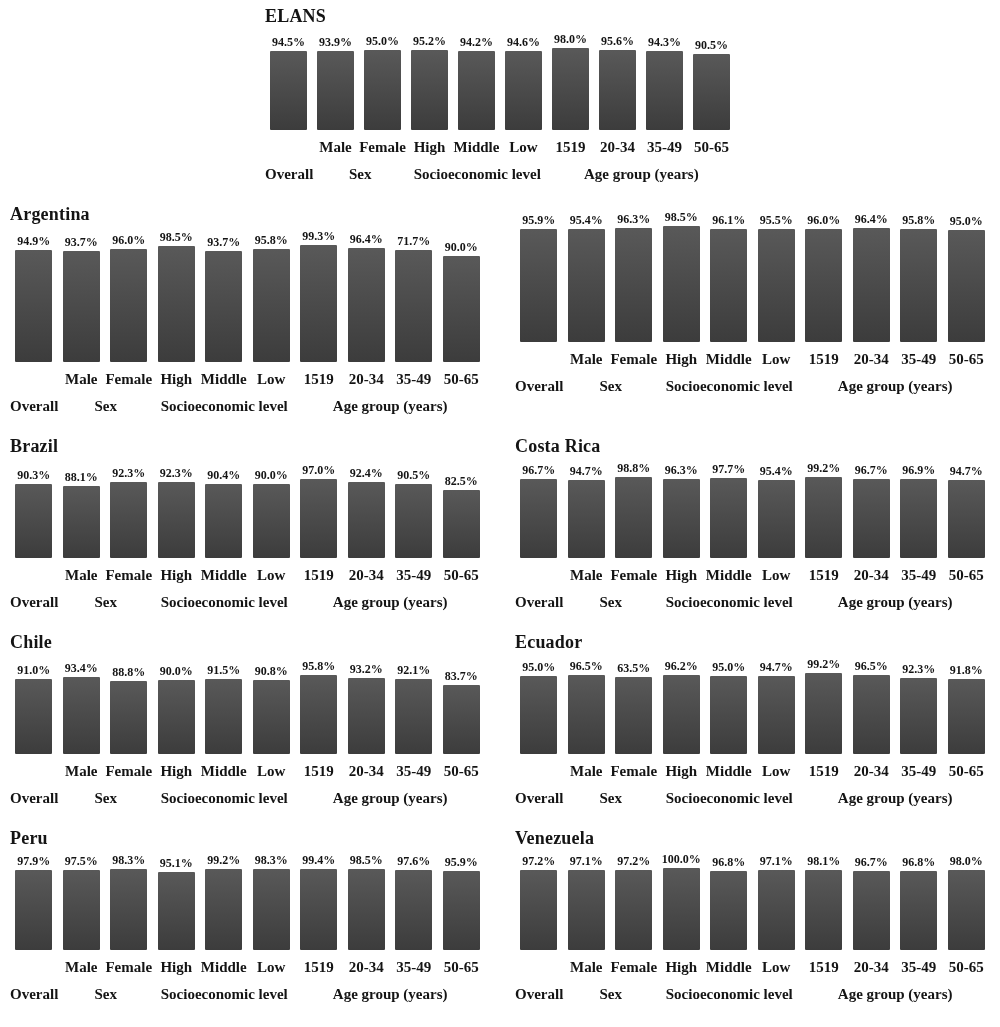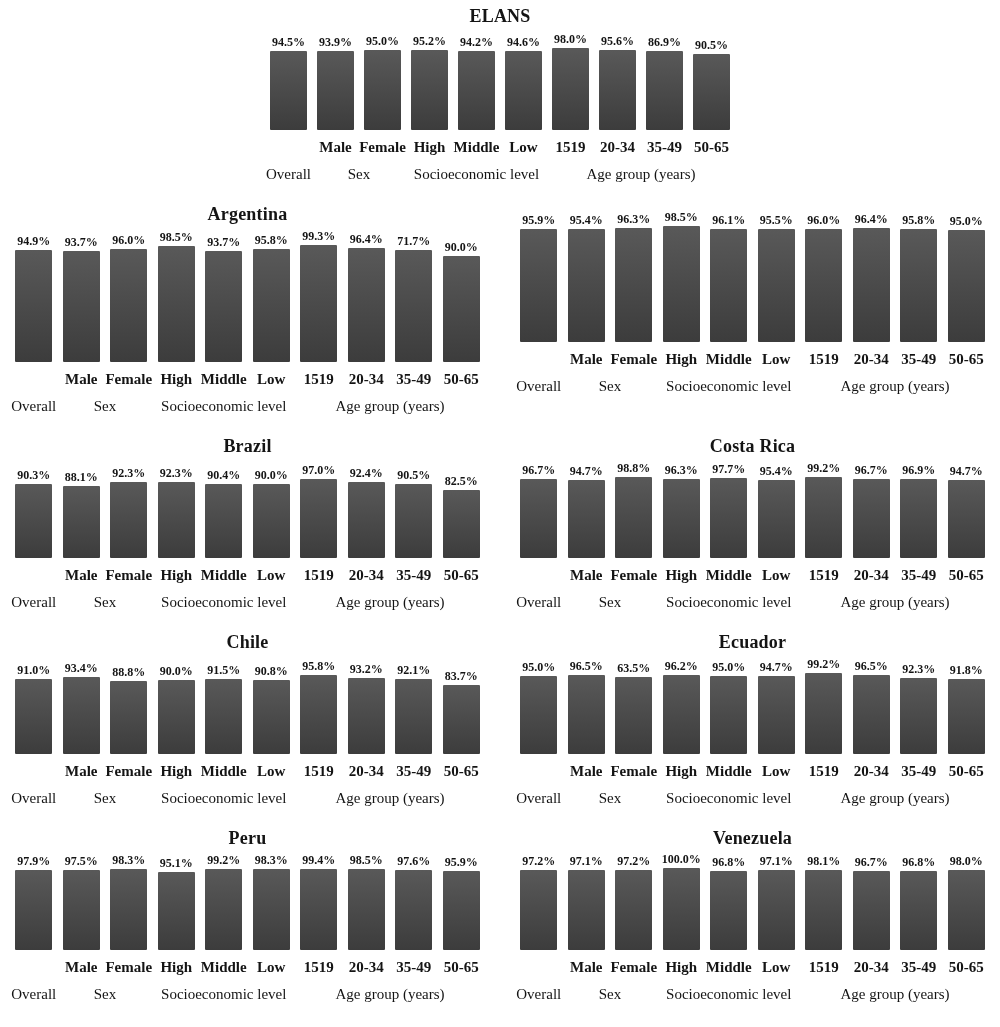--- a/index.html
+++ b/index.html
@@ -20,21 +20,20 @@
   .grid-row{
     display:flex;justify-content:space-between;
     padding:0 10px;
   }
   .row-gap{margin-top:21px;}
   .panel{width:475px;}
   .panel.v-elans{width:470px;--h100:84;}
   .panel.v-tall{--h100:118;}
   .panel.v-std{--h100:82;}
   .title{
-    text-align:center;
     font-size:18px;line-height:20px;
     font-weight:700;
     letter-spacing:.2px;
   }
   .bars{
     display:flex;align-items:flex-end;
     height:calc(var(--h100)*1px + 18px);
     margin-top:2px;
   }
   .bar-col{
@@ -56,21 +55,21 @@
   .tick{
     flex:1 1 0;min-width:0;
     text-align:center;
     font-size:15px;line-height:17px;
     font-weight:700;white-space:nowrap;
   }
   .groups{display:flex;margin-top:10px;}
   .group{
     text-align:center;
     font-size:15px;line-height:17px;
-    font-weight:400;white-space:nowrap;
+    font-weight:700;white-space:nowrap;
   }
 </style>
 </head>
 <body style="color: rgb(20, 20, 20);">
 
 <div class="fig">
   <div class="elans-row">
     <div class="panel v-elans chart-panel">
         <div class="title">ELANS</div>
         <div class="bars">
@@ -100,21 +99,21 @@
           </div>
           <div class="bar-col">
             <div class="bar-val">98.0%</div>
             <div class="bar" style="height: 82.3px;"></div>
           </div>
           <div class="bar-col">
             <div class="bar-val">95.6%</div>
             <div class="bar" style="height: 80.3px;"></div>
           </div>
           <div class="bar-col">
-            <div class="bar-val">86.9%</div>
+            <div class="bar-val">94.3%</div>
             <div class="bar" style="height: 79.2px;"></div>
           </div>
           <div class="bar-col">
             <div class="bar-val">90.5%</div>
             <div class="bar" style="height: 76px;"></div>
           </div>
         </div>
         <div class="ticks">
           <div class="tick"></div>
           <div class="tick">Male</div>

